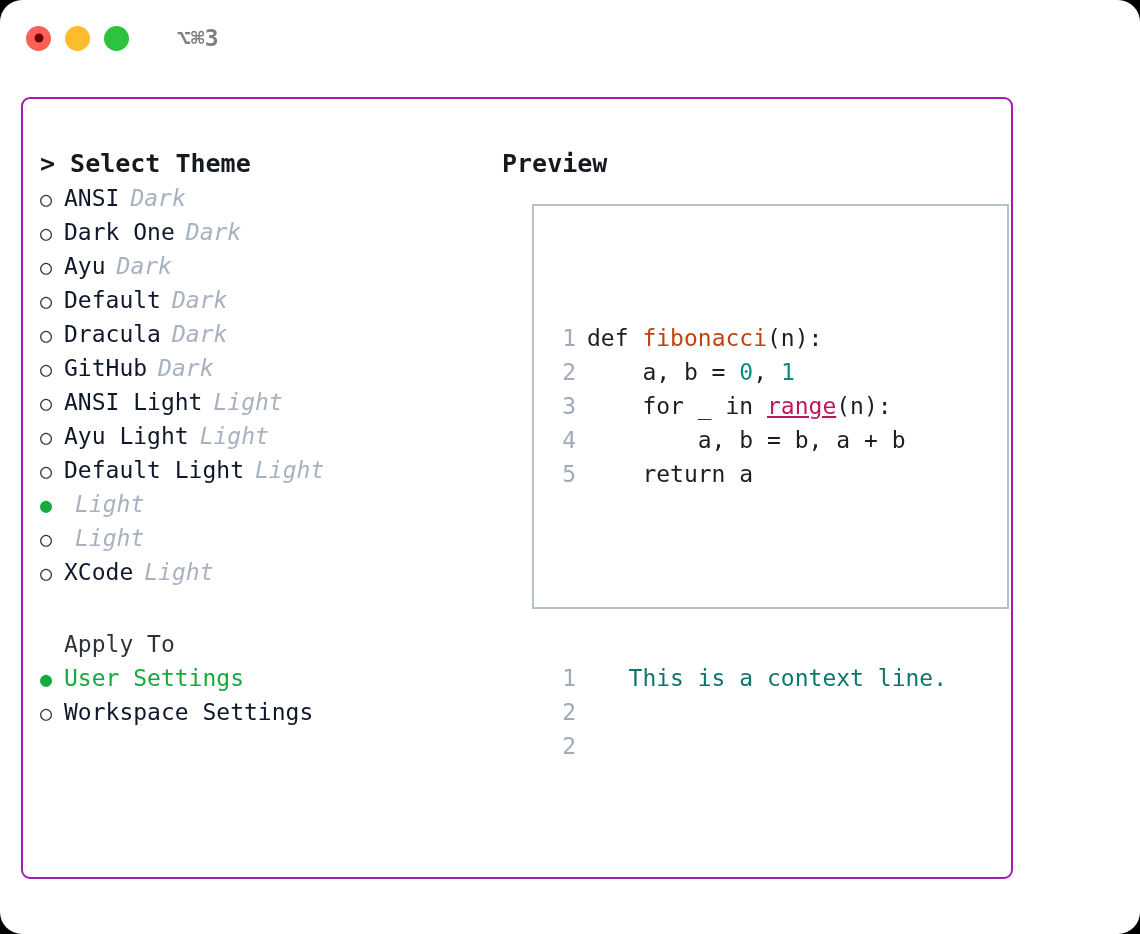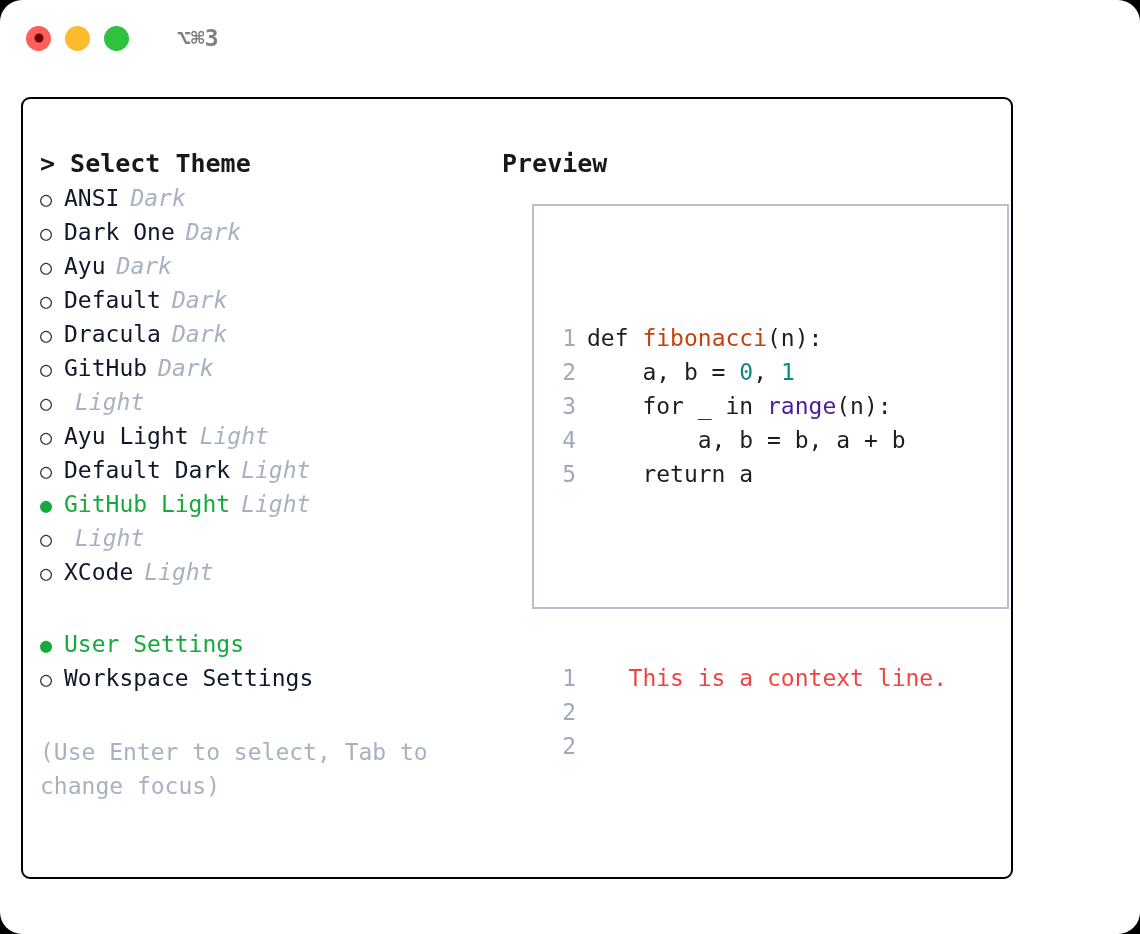--- a/index.html
+++ b/index.html
@@ -64,21 +64,21 @@
     white-space: pre;
   }
 
   
   .panel {
     position: absolute;
     left: 21px;
     top: 97px;
     width: 992px;
     height: 782px;
-    border: 2px solid #000000;
+    border: 2px solid #a21caf;
     border-radius: 9px;
     box-sizing: border-box;
     background: #ffffff;
   }
 
   
   .col-left {
     position: absolute;
     left: 17px;
     top: 48px;
@@ -169,26 +169,26 @@
     width: 22px;
     flex: 0 0 22px;
     text-align: right;
     color: #a0aab8;
     margin-right: 11px;
   }
   .ctext { color: #1b1f24; }
 
   .tok-fn   { color: #c2410c; }
   .tok-num  { color: #0b8a80; }
-  .tok-call { color: #4c1d95; }
+  .tok-call { color: #be185d; text-decoration: underline; }
   .tok-plain{ color: #1b1f24; }
 
   .blank-line { height: 34px; }
 
-  .diff-ctx { color: #ef4444; }
+  .diff-ctx { color: #0f766e; }
   .diff-del { color: #c42222; }
   .diff-add { color: #19b419; }
 </style>
 </head>
 <body>
 
 <div id="app">
 
   <div class="titlebar">
     <div class="lights">
@@ -205,36 +205,36 @@
 
     <div class="col-left">
       <div class="heading">&gt; Select Theme</div>
       <div class="list" id="theme-list">
           <div class="row"><span class="bullet">○</span><span class="label">ANSI</span><span class="badge">Dark</span></div>
           <div class="row"><span class="bullet">○</span><span class="label">Dark One</span><span class="badge">Dark</span></div>
           <div class="row"><span class="bullet">○</span><span class="label">Ayu</span><span class="badge">Dark</span></div>
           <div class="row"><span class="bullet">○</span><span class="label">Default</span><span class="badge">Dark</span></div>
           <div class="row"><span class="bullet">○</span><span class="label">Dracula</span><span class="badge">Dark</span></div>
           <div class="row"><span class="bullet">○</span><span class="label">GitHub</span><span class="badge">Dark</span></div>
-          <div class="row"><span class="bullet">○</span><span class="badge">Light</span></div>
+          <div class="row"><span class="bullet">○</span><span class="label">ANSI Light</span><span class="badge">Light</span></div>
           <div class="row"><span class="bullet">○</span><span class="label">Ayu Light</span><span class="badge">Light</span></div>
-          <div class="row"><span class="bullet">○</span><span class="label">Default Dark</span><span class="badge">Light</span></div>
-          <div class="row selected"><span class="bullet">●</span><span class="label">GitHub Light</span><span class="badge">Light</span></div>
+          <div class="row"><span class="bullet">○</span><span class="label">Default Light</span><span class="badge">Light</span></div>
+          <div class="row selected"><span class="bullet">●</span><span class="badge">Light</span></div>
           <div class="row"><span class="bullet">○</span><span class="badge">Light</span></div>
           <div class="row"><span class="bullet">○</span><span class="label">XCode</span><span class="badge">Light</span></div>
         </div>
 
       <div class="section-gap"></div>
 
+      <div class="subheading">Apply To</div>
       <div class="list" id="apply-list">
           <div class="row selected"><span class="bullet">●</span><span class="label">User Settings</span></div>
           <div class="row"><span class="bullet">○</span><span class="label">Workspace Settings</span></div>
         </div>
 
-      <div class="hint">(Use Enter to select, Tab to change focus)</div>
     </div>
 
     <div class="col-right">
       <div class="heading">Preview</div>
       <div class="preview-box">
         <div class="code">
           <div id="code-lines"><div class="cline"><span class="lno">1</span><span class="ctext"><span class="tok-plain">def </span><span class="tok-fn">fibonacci</span><span class="tok-plain">(n):</span></span></div><div class="cline"><span class="lno">2</span><span class="ctext"><span class="tok-plain">    a, b = </span><span class="tok-num">0</span><span class="tok-plain">, </span><span class="tok-num">1</span></span></div><div class="cline"><span class="lno">3</span><span class="ctext"><span class="tok-plain">    for _ in </span><span class="tok-call">range</span><span class="tok-plain">(n):</span></span></div><div class="cline"><span class="lno">4</span><span class="ctext"><span class="tok-plain">        a, b = b, a + b</span></span></div><div class="cline"><span class="lno">5</span><span class="ctext"><span class="tok-plain">    return a</span></span></div></div>
           <div class="blank-line"></div>
           <div id="diff-lines"><div class="cline"><span class="lno">1</span><span class="diff-ctx">   This is a context line.</span></div><div class="cline"><span class="lno">2</span></div><div class="cline"><span class="lno">2</span></div></div>
         </div>

